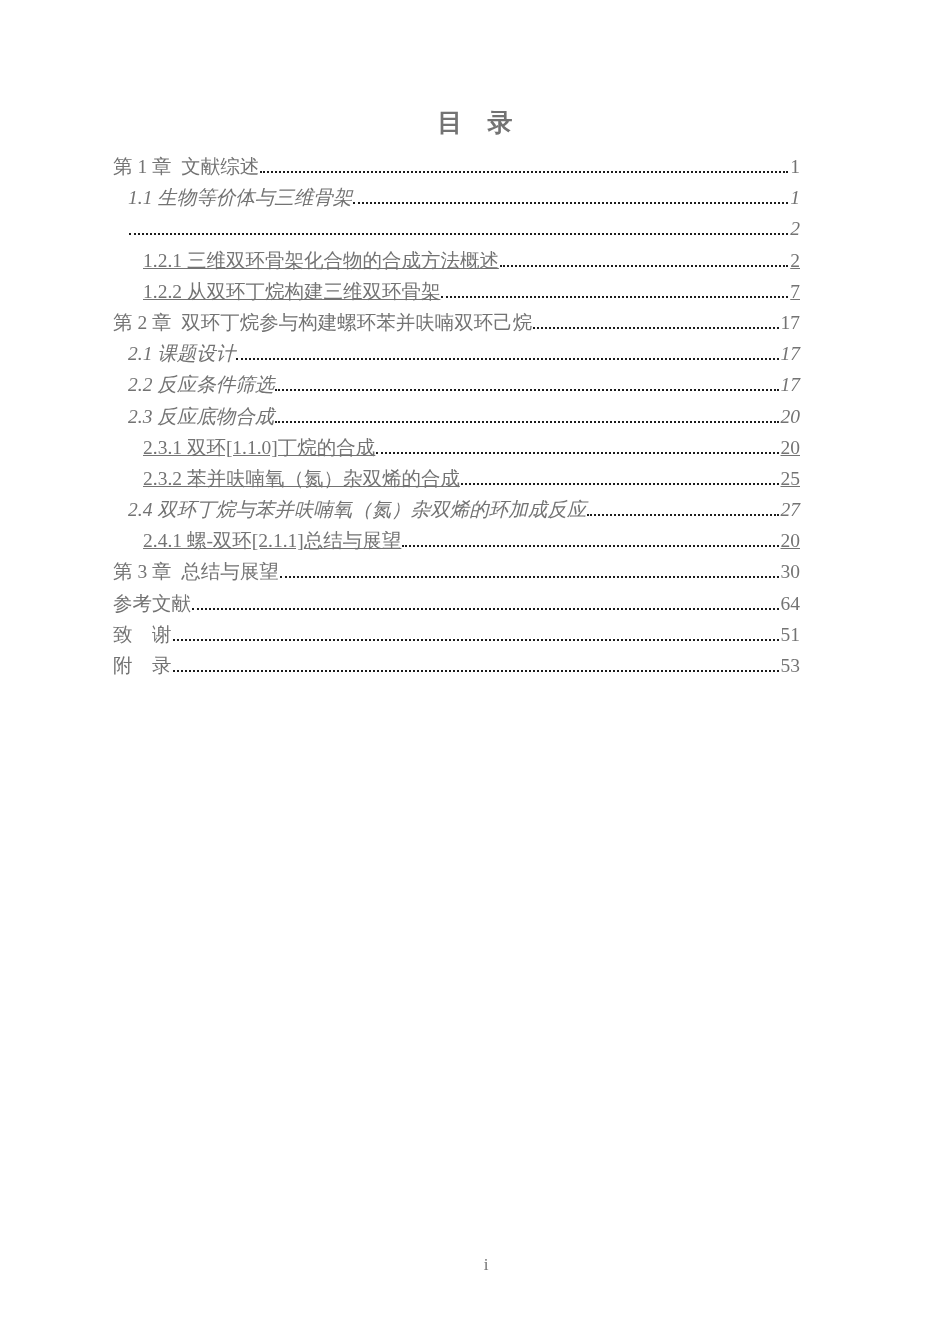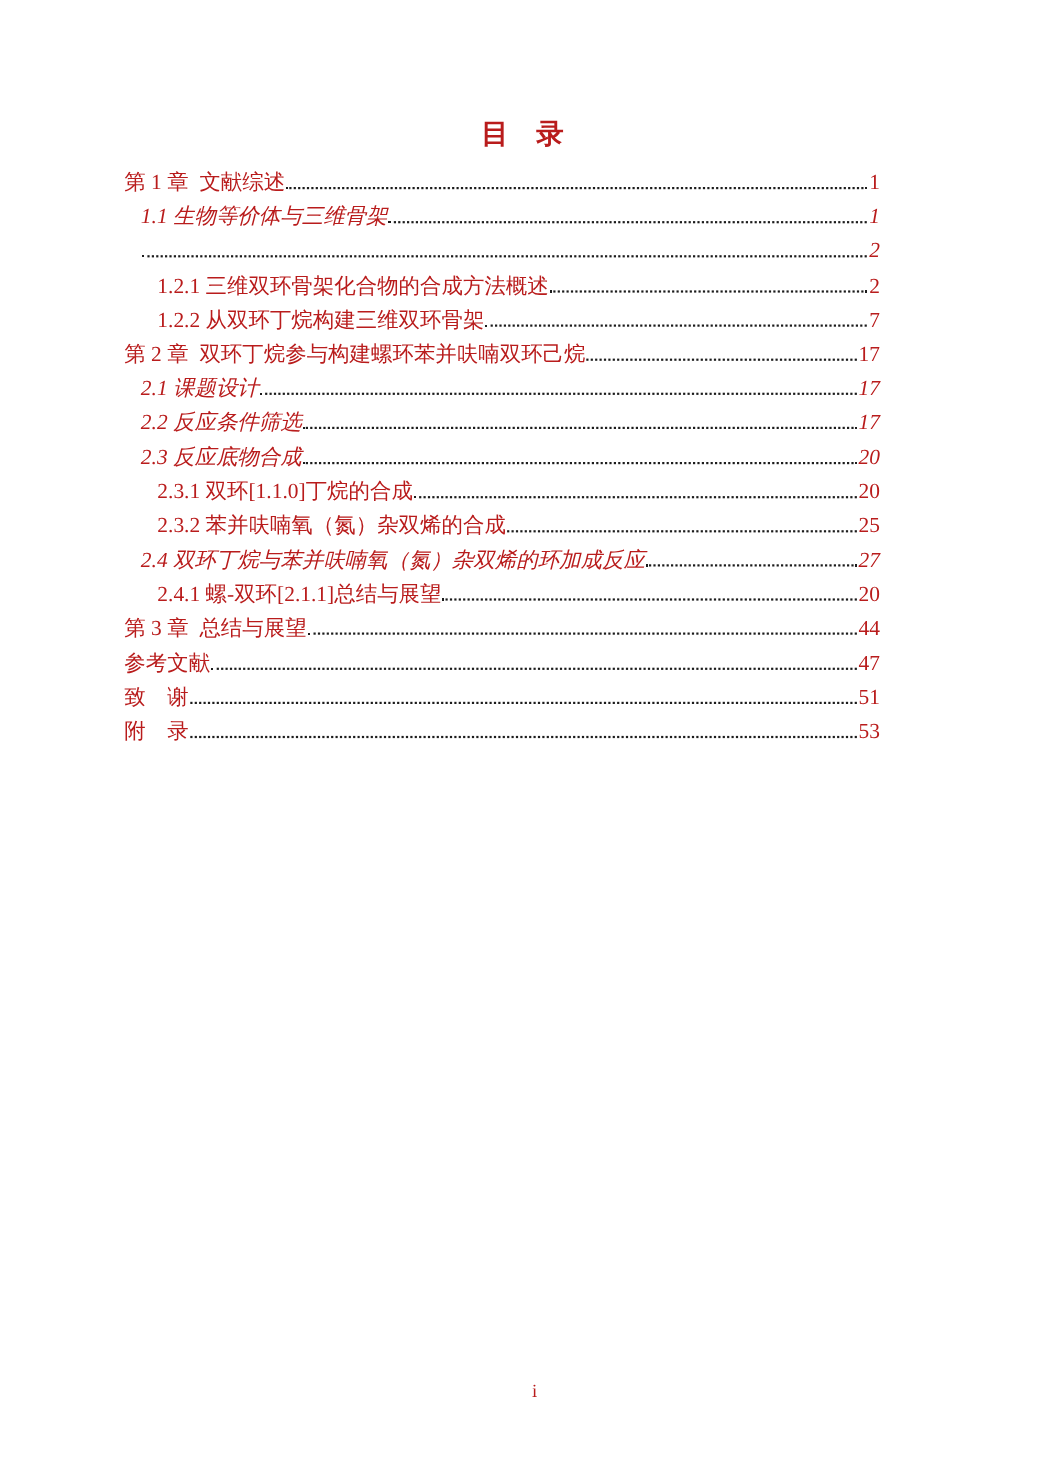--- a/index.html
+++ b/index.html
@@ -5,21 +5,21 @@
   html, body {
     margin: 0;
     padding: 0;
     background: #ffffff;
   }
   .page {
     position: relative;
     width: 950px;
     height: 1344px;
     background: #ffffff;
-    color: #b91c1c;
+    color: #737373;
     font-family: "Liberation Serif", "DejaVu Serif", serif;
     overflow: hidden;
   }
   .doc-title {
     position: absolute;
     top: 103px;
     left: 0;
     width: 100%;
     height: 40px;
     line-height: 40px;
@@ -36,21 +36,21 @@
   }
   .toc-row {
     display: flex;
     align-items: baseline;
     height: 31.2px;
     line-height: 31.2px;
     font-size: 19.5px;
     cursor: pointer;
   }
   .toc-row.lvl1 { padding-left: 15px; font-style: italic; }
-  .toc-row.lvl2 { padding-left: 30px; }
+  .toc-row.lvl2 { padding-left: 30px; text-decoration: underline; }
   .toc-label {
     white-space: pre;
     flex: 0 0 auto;
     text-align: center;
   }
   .toc-leader {
     flex: 1 1 auto;
     min-width: 12px;
     height: 0;
     border-bottom: 2px dotted #1c1c1c;
@@ -139,26 +139,26 @@
       <span class="toc-page">27</span>
     </div>
       <div class="toc-row lvl2">
       <span class="toc-label">2.4.1 螺-双环[2.1.1]总结与展望</span>
       <span class="toc-leader"></span>
       <span class="toc-page">20</span>
     </div>
       <div class="toc-row lvl0">
       <span class="toc-label">第 3 章  总结与展望</span>
       <span class="toc-leader"></span>
-      <span class="toc-page">44</span>
+      <span class="toc-page">30</span>
     </div>
       <div class="toc-row lvl0">
       <span class="toc-label">参考文献</span>
       <span class="toc-leader"></span>
-      <span class="toc-page">47</span>
+      <span class="toc-page">64</span>
     </div>
       <div class="toc-row lvl0">
       <span class="toc-label">致　谢</span>
       <span class="toc-leader"></span>
       <span class="toc-page">51</span>
     </div>
       <div class="toc-row lvl0">
       <span class="toc-label">附　录</span>
       <span class="toc-leader"></span>
       <span class="toc-page">53</span>

